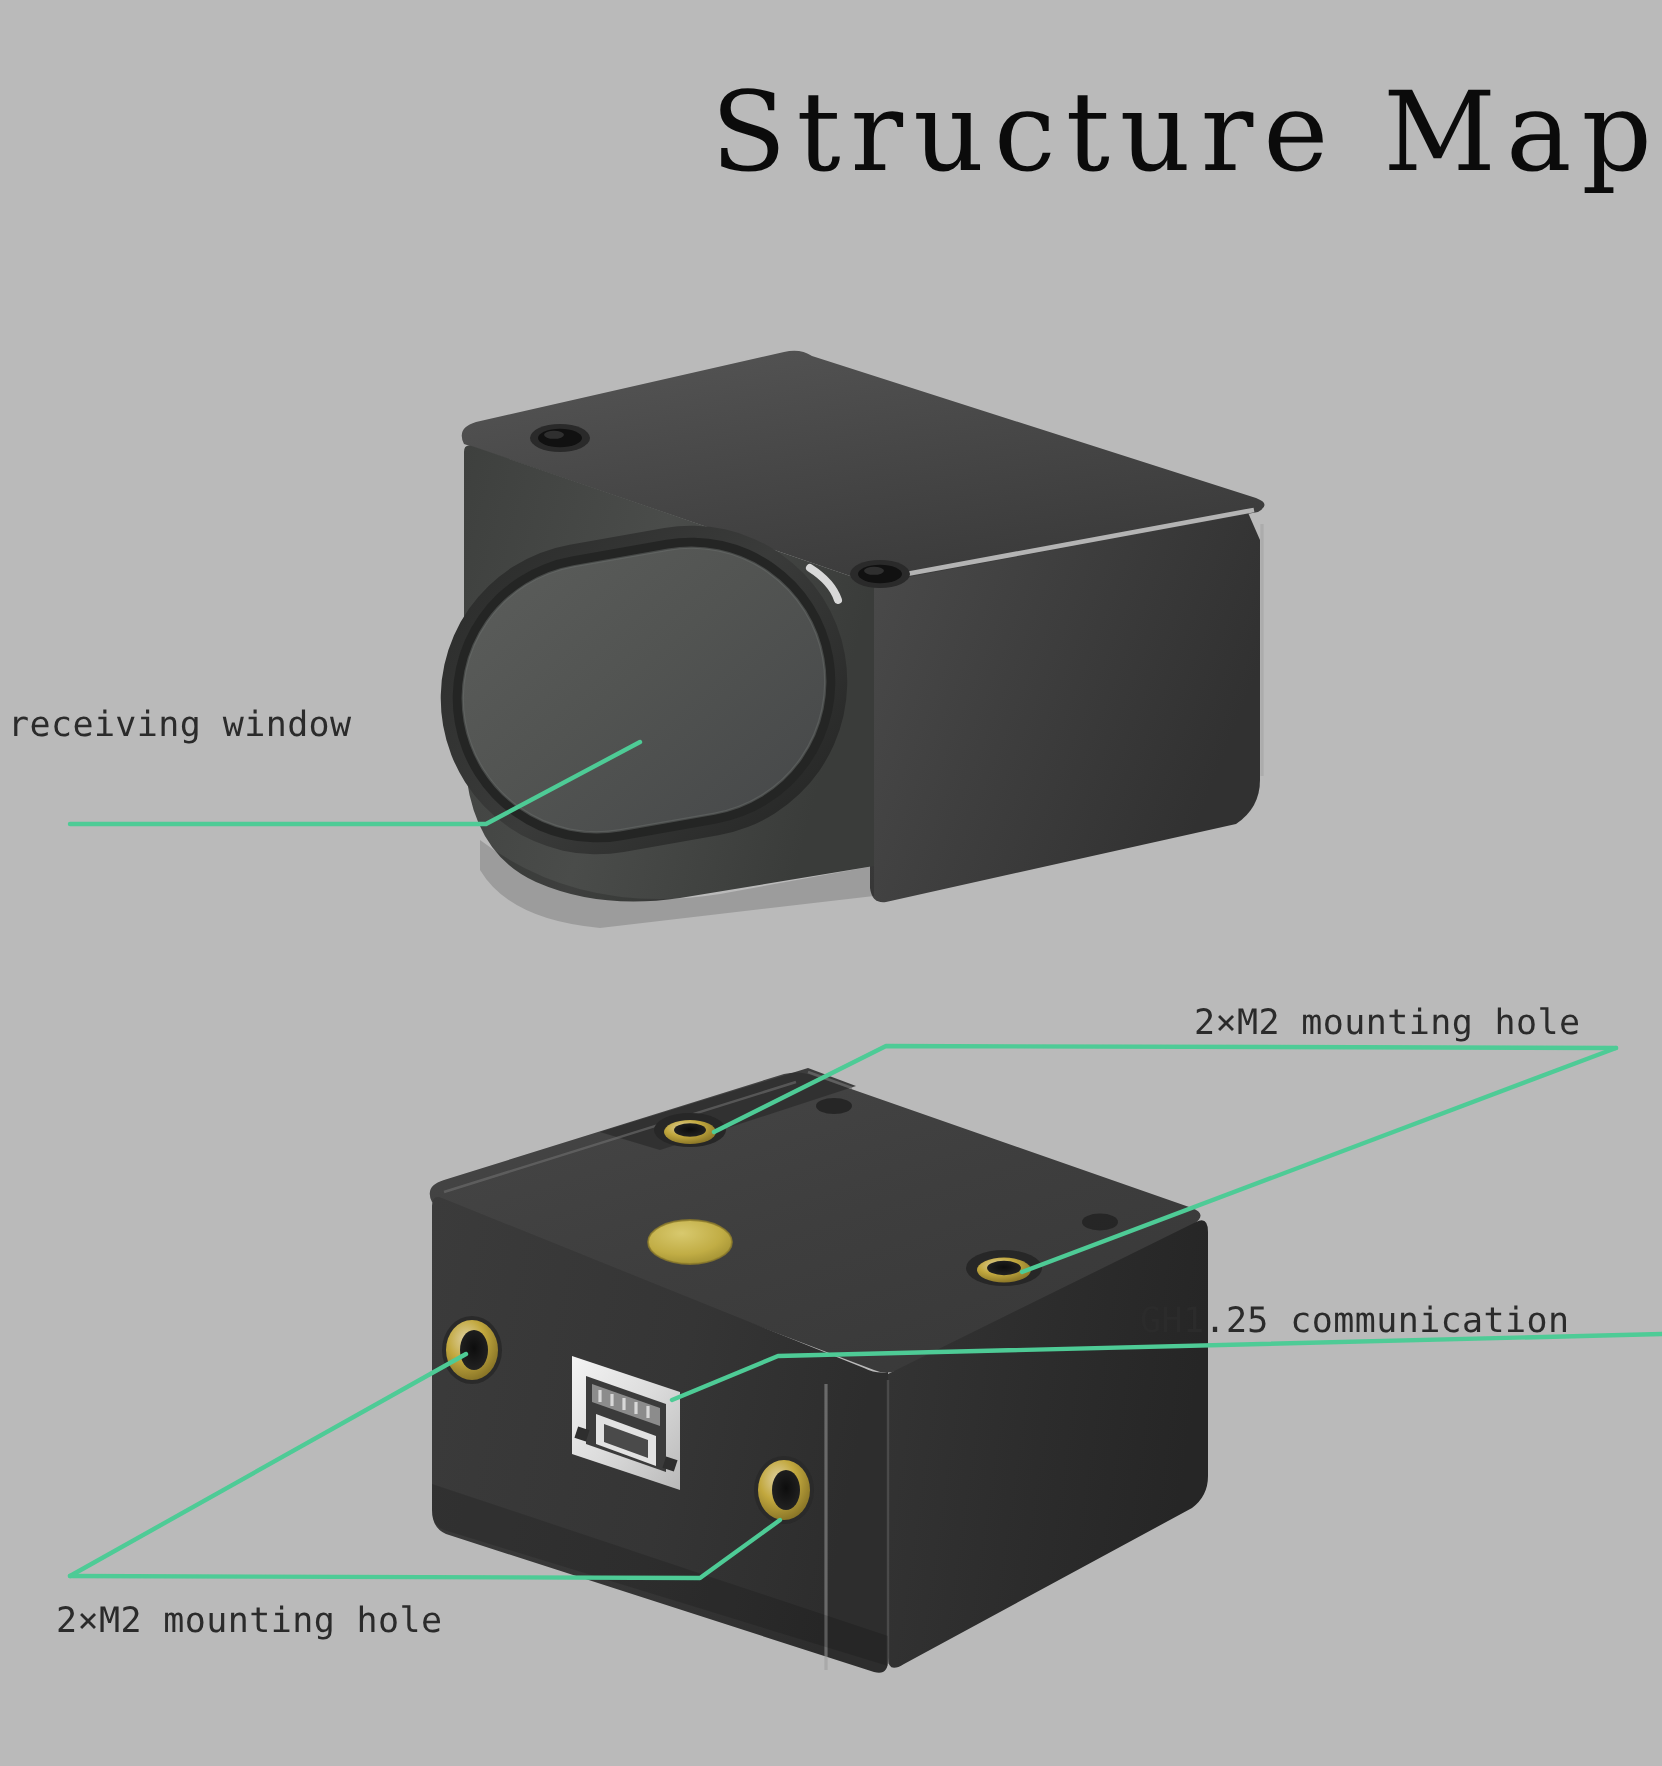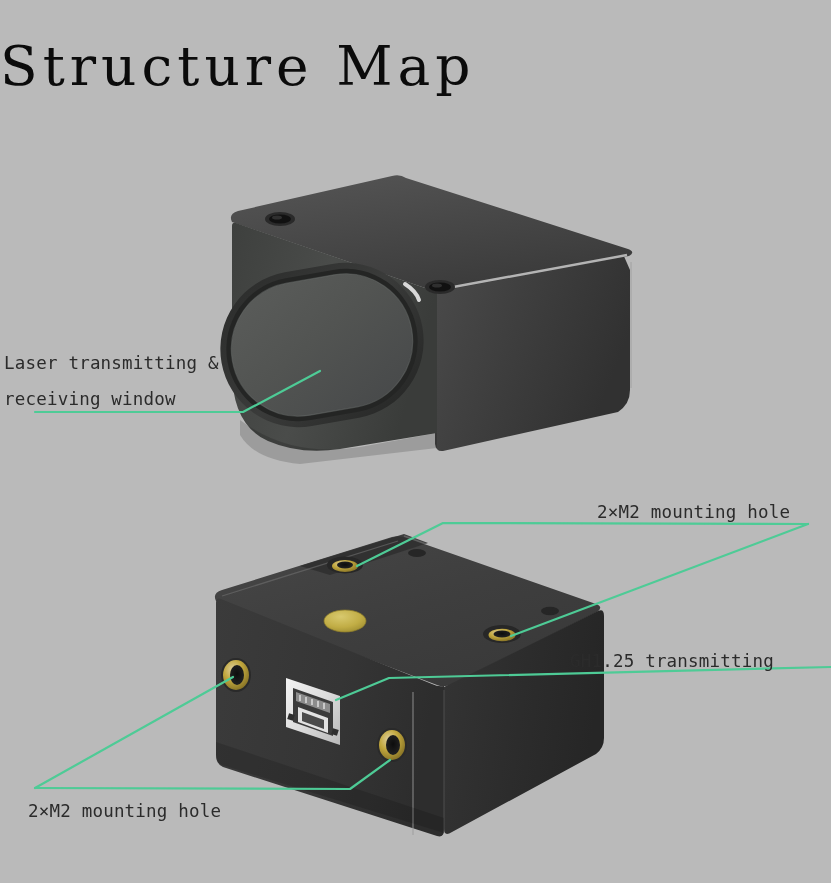--- a/index.html
+++ b/index.html
@@ -18,21 +18,21 @@
     width: 831px;
     height: 883px;
     background: #bababa;
     overflow: hidden;
   }
   #title {
     position: absolute;
     left: 0;
     top: 34px;
     width: 831px;
-    text-align: left;
+    text-align: right;
     font-family: "DejaVu Serif", "Liberation Serif", serif;
     font-size: 55px;
     letter-spacing: 5px;
     color: #0b0b0b;
     white-space: nowrap;
   }
   .callout {
     position: absolute;
     font-family: "DejaVu Sans Mono", "Liberation Mono", monospace;
     font-size: 17.5px;
@@ -236,29 +236,28 @@
 
       <path d="M 831 667 L 389 678 L 336 700"></path>
 
       <path d="M 35 788 L 233 677"></path>
 
       <path d="M 35 788 L 350 789 L 390 760"></path>
     </g>
   </svg>
 
   <div class="callout" id="cal-laser">
-    <div>Laser transmitting &amp;</div>
     <div>receiving window</div>
   </div>
 
   <div class="callout" id="cal-mount-top">
     <div>2×M2 mounting hole</div>
   </div>
 
   <div class="callout" id="cal-gh">
-    <div>GH1.25 transmitting</div>
+    <div>GH1.25 communication</div>
   </div>
 
   <div class="callout" id="cal-mount-bot">
     <div>2×M2 mounting hole</div>
   </div>
 
 </div>
 
 </body></html>

